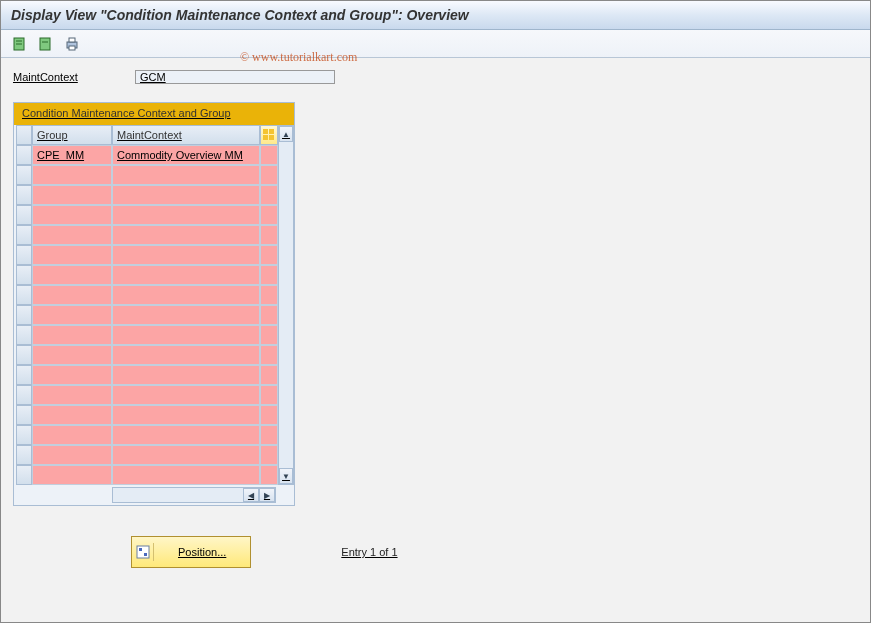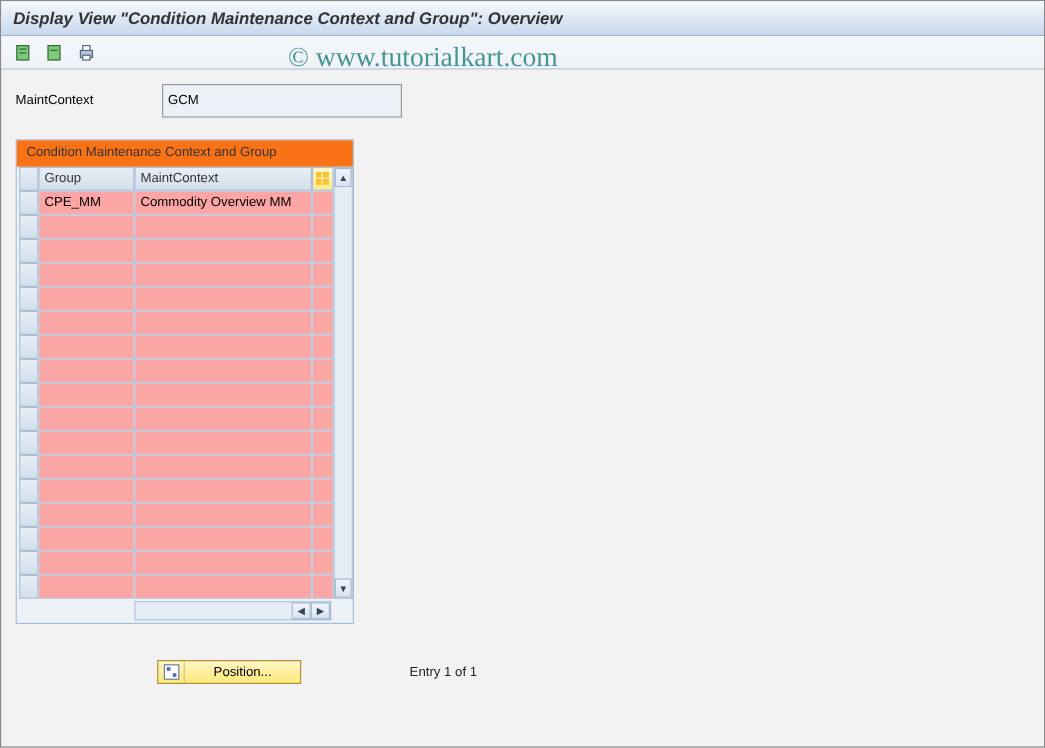--- a/index.html
+++ b/index.html
@@ -33,48 +33,49 @@
     .toolbar-icon {
       width: 18px;
       height: 18px;
       cursor: pointer;
       display: flex;
       align-items: center;
       justify-content: center;
     }
     .content {
       padding: 12px;
+      text-decoration: underline;
     }
     .field-row {
       display: flex;
       align-items: center;
       gap: 12px;
       margin-bottom: 18px;
     }
     .field-label { width: 110px; }
     .field-input {
       width: 200px;
-      height: 28px;
+      height: 14px;
       border: 1px solid #999;
       background: #ecf1f7;
       padding: 1px 4px;
       font-size: 11px;
     }
     .groupbox {
       width: 282px;
       border: 1px solid #a9bdd4;
       background: #edf2f8;
       padding: 0;
       position: relative;
     }
     .groupbox-title {
       padding: 4px 8px 6px 8px;
       font-size: 11px;
       color: #333;
-      background: #f97316;
+      background: #eab308;
     }
     .table-wrap {
       padding: 0 2px 2px 2px;
       display: flex;
       flex-direction: column;
     }
     .table-area {
       display: flex;
     }
     .table-main {
@@ -168,21 +169,21 @@
     .bottom-bar {
       margin-top: 30px;
       display: flex;
       align-items: center;
       gap: 90px;
       padding-left: 118px;
     }
     .position-btn {
       display: flex;
       align-items: center;
-      height: 20px;
+      height: 32px;
       border: 1px solid #b09030;
       background: linear-gradient(to bottom, #fff6c7, #ffe97a);
       cursor: pointer;
       padding: 0;
     }
     .position-btn .pb-icon {
       width: 22px;
       height: 18px;
       border-right: 1px solid #d4c070;
       display: flex;
@@ -194,23 +195,23 @@
       padding: 0 24px 0 24px;
       font-size: 11px;
     }
     .entry-text {
       font-size: 11px;
       color: #222;
     }
     .watermark {
       position: absolute;
       left: 240px;
-      top: 35px;
-      color: #0f766e;
-      font-size: 23px;
+      top: 50px;
+      color: #c2410c;
+      font-size: 12px;
       font-family: Georgia, serif;
       opacity: 0.75;
       pointer-events: none;
     }
   </style>
 </head>
 <body>
 
 <div class="titlebar">
   <span class="title">Display View "Condition Maintenance Context and Group": Overview</span>

